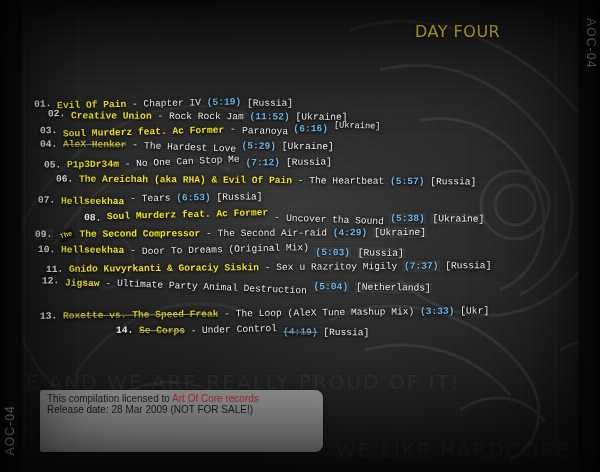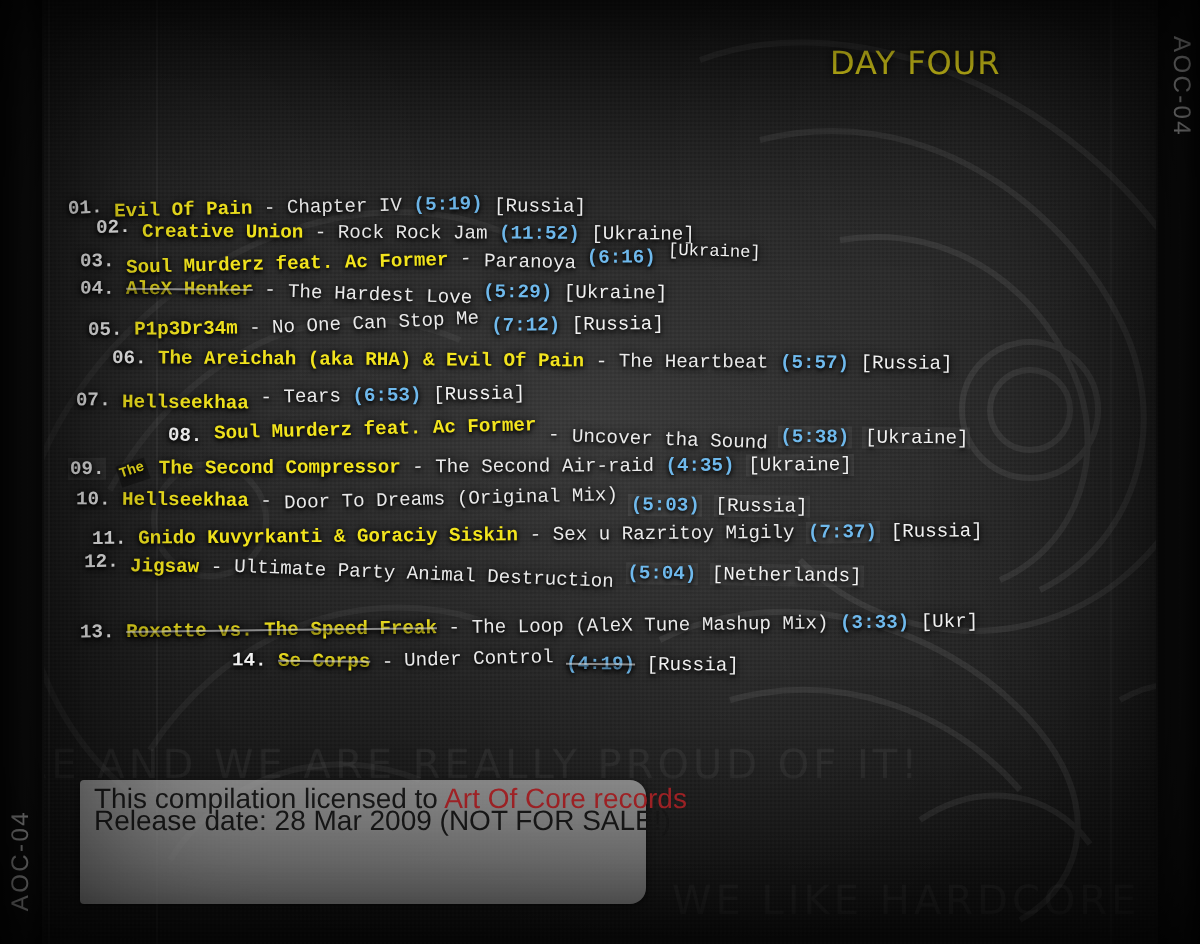--- a/index.html
+++ b/index.html
@@ -185,21 +185,21 @@
   .wm-bot  { left:336px; bottom:10px; color:rgba(255,255,255,.05); }
 
   
   .info {
     position:absolute; left:40px; top:390px;
     width:283px; height:62px;
     background:rgba(188,188,188,.72);
     border-radius:2px 8px 8px 2px;
     padding:4px 7px;
     font-family:"Liberation Sans", sans-serif;
-    font-size:14px;
+    font-size:10px;
     line-height:10.6px;
     color:#1a1a1a;
     box-shadow:0 1px 4px rgba(0,0,0,.5);
   }
   .info .accent { color:#b1262a; }
   .info .url    { color:#b1262a; }
   .info-row { white-space:nowrap; }
 </style>
 </head>
 <body>
@@ -298,21 +298,21 @@
       <span class="num jit2">08.</span>
       <span class="artist jit1">Soul Murderz feat. Ac Former</span><span class="sep"> - </span><span class="titletxt jit2">Uncover tha Sound</span>
       <span class="time boxed">(5:38)</span>
       <span class="country boxed">[Ukraine]</span>
     </div>
 
     <div class="track t9">
       <span class="num boxed">09.</span>
       <span class="rot-badge">The</span>
       <span class="artist">The Second Compressor</span><span class="sep"> - </span><span class="titletxt">The Second Air-raid</span>
-      <span class="time">(4:35)</span>
+      <span class="time">(4:29)</span>
       <span class="country boxed">[Ukraine]</span>
     </div>
 
     <div class="track t10">
       <span class="num">10.</span>
       <span class="artist">Hellseekhaa</span><span class="sep"> - </span><span class="titletxt jit1">Door To Dreams (Original Mix)</span>
       <span class="time boxed">(5:03)</span>
       <span class="country boxed">[Russia]</span>
     </div>
 

